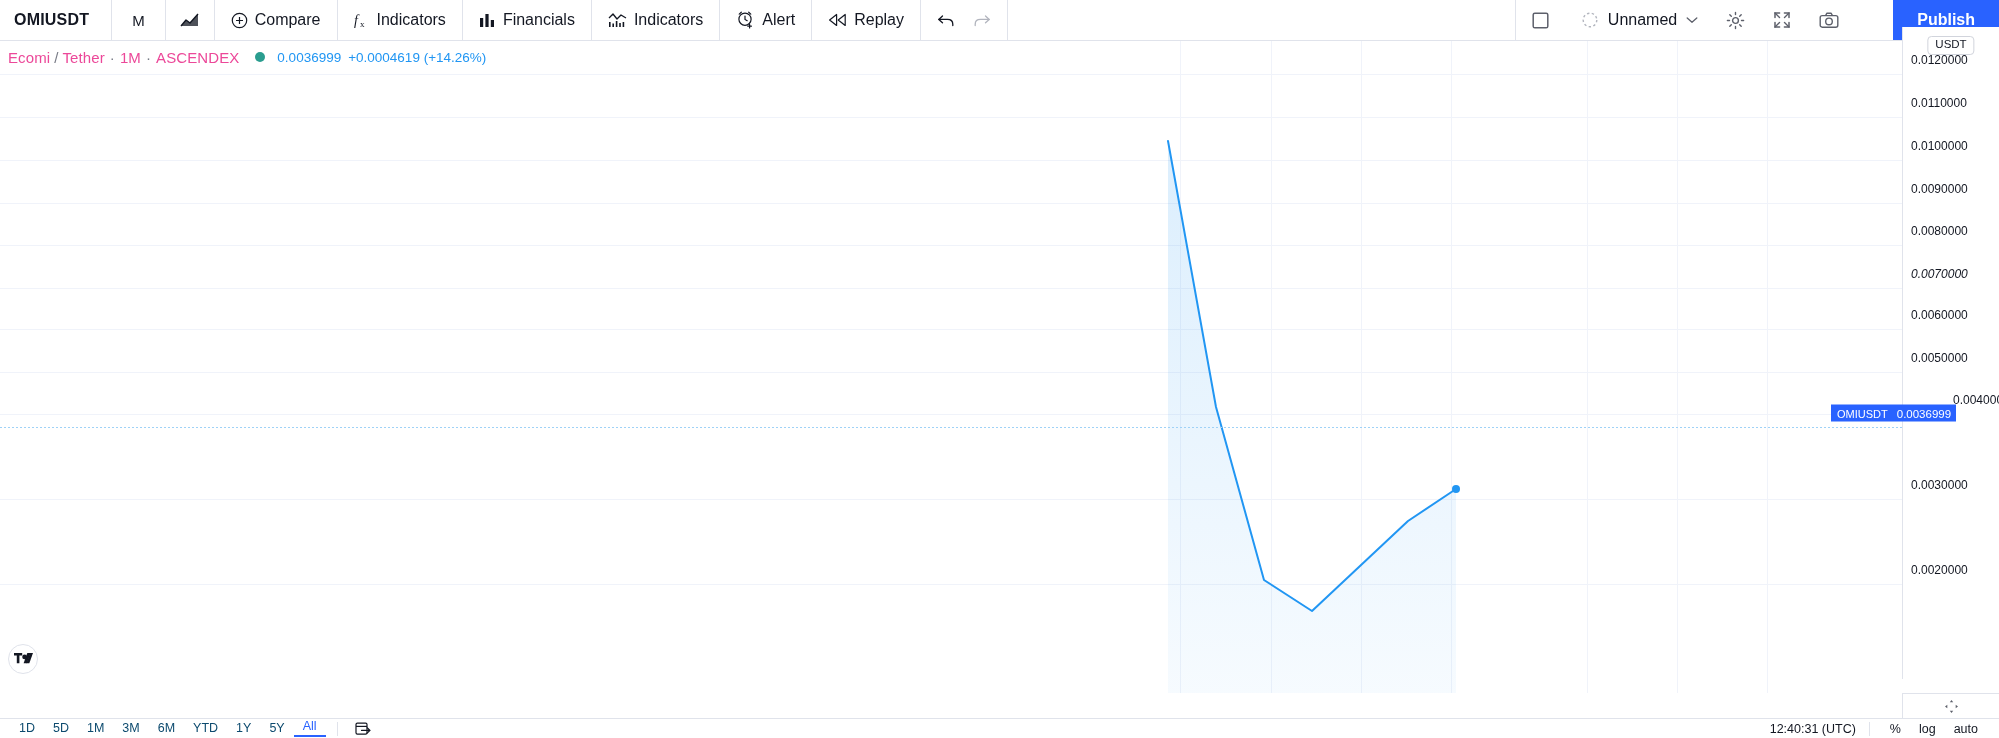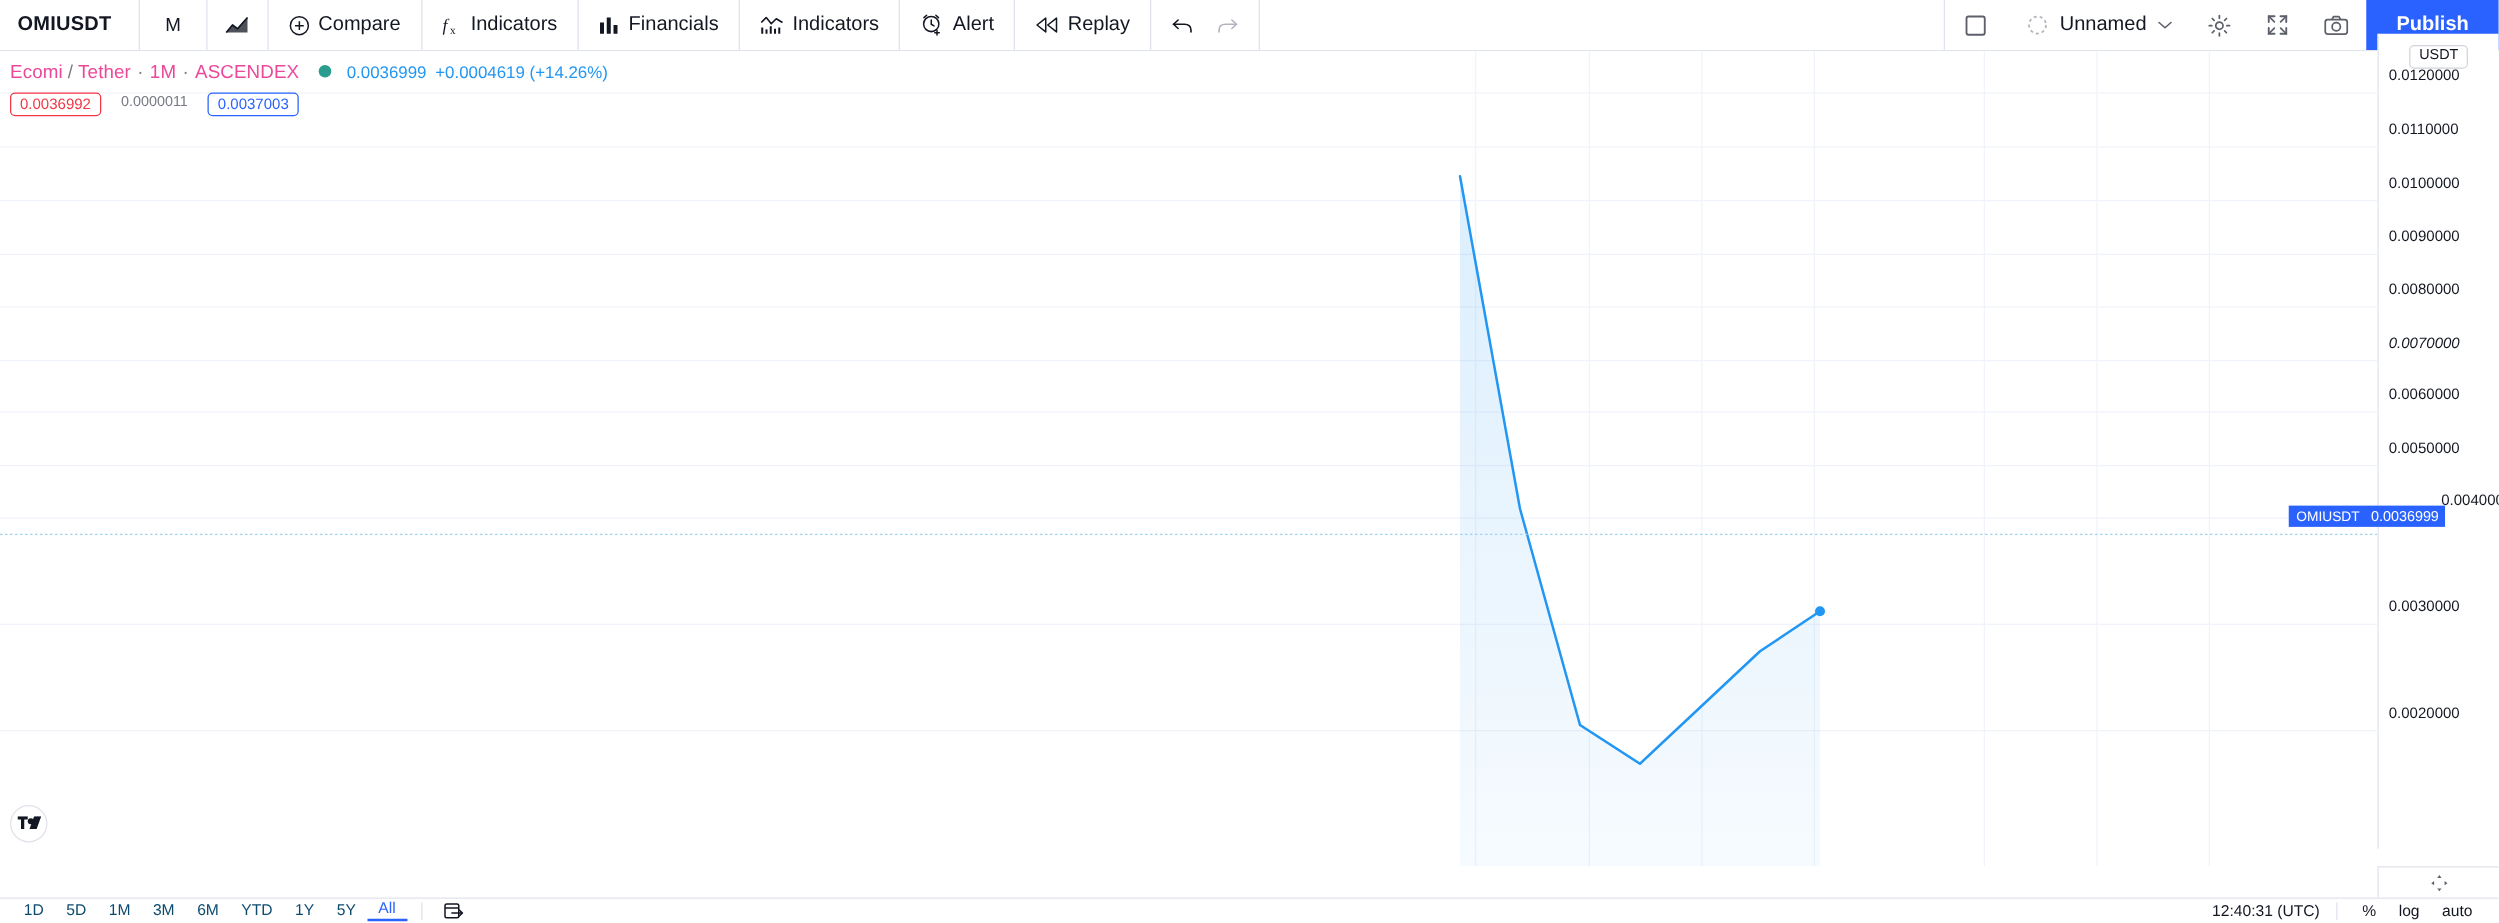--- a/index.html
+++ b/index.html
@@ -63,20 +63,21 @@
     display: flex;
     align-items: center;
     justify-content: center;
     background: #2962ff;
     color: #ffffff;
     font-size: 16px;
     font-weight: bold;
     padding: 0 24px;
     cursor: pointer;
     user-select: none;
+    margin-left: 40px;
   }
 
   .tb-layout { gap: 9px; padding: 0 14px 0 16px; }
   .tb-layout .lname { font-size: 16px; }
 
   
   .legend {
     position: absolute;
     top: 47px;
     left: 8px;
@@ -494,25 +495,20 @@
       <span class="legend-title">Ecomi</span>
       <span class="legend-title legend-sep" style="padding:0 4px;">/</span>
       <span class="legend-title">Tether</span>
       <span class="legend-title legend-sep" style="padding:0 5px;">·</span>
       <span class="legend-title">1M</span>
       <span class="legend-title legend-sep" style="padding:0 5px;">·</span>
       <span class="legend-title">ASCENDEX</span>
       <span class="legend-dot"></span>
       <span class="legend-price">0.0036999</span>
       <span class="legend-change">+0.0004619 (+14.26%)</span>
-    </div>
-    <div class="legend-row2">
-      <span class="badge bid">0.0036992</span>
-      <span class="badge spread">0.0000011</span>
-      <span class="badge ask">0.0037003</span>
     </div>
   </div>
 
   <div class="tv-logo">
     <span class="icon">
       <svg width="19" height="13" viewBox="0 0 19 13" fill="none">
         <path d="M0 0 H8.2 V2.6 H5.4 V10.2 H2.8 V2.6 H0 Z" fill="#131722"></path>
         <circle cx="10.6" cy="3.9" r="2.4" fill="#131722"></circle>
         <path d="M13.3 0 H16.6 L12.9 10.2 H9.6 Z" fill="#131722"></path>
         <path d="M16.1 0 H19 L15.3 10.2 H12.4 Z" fill="#131722"></path>

